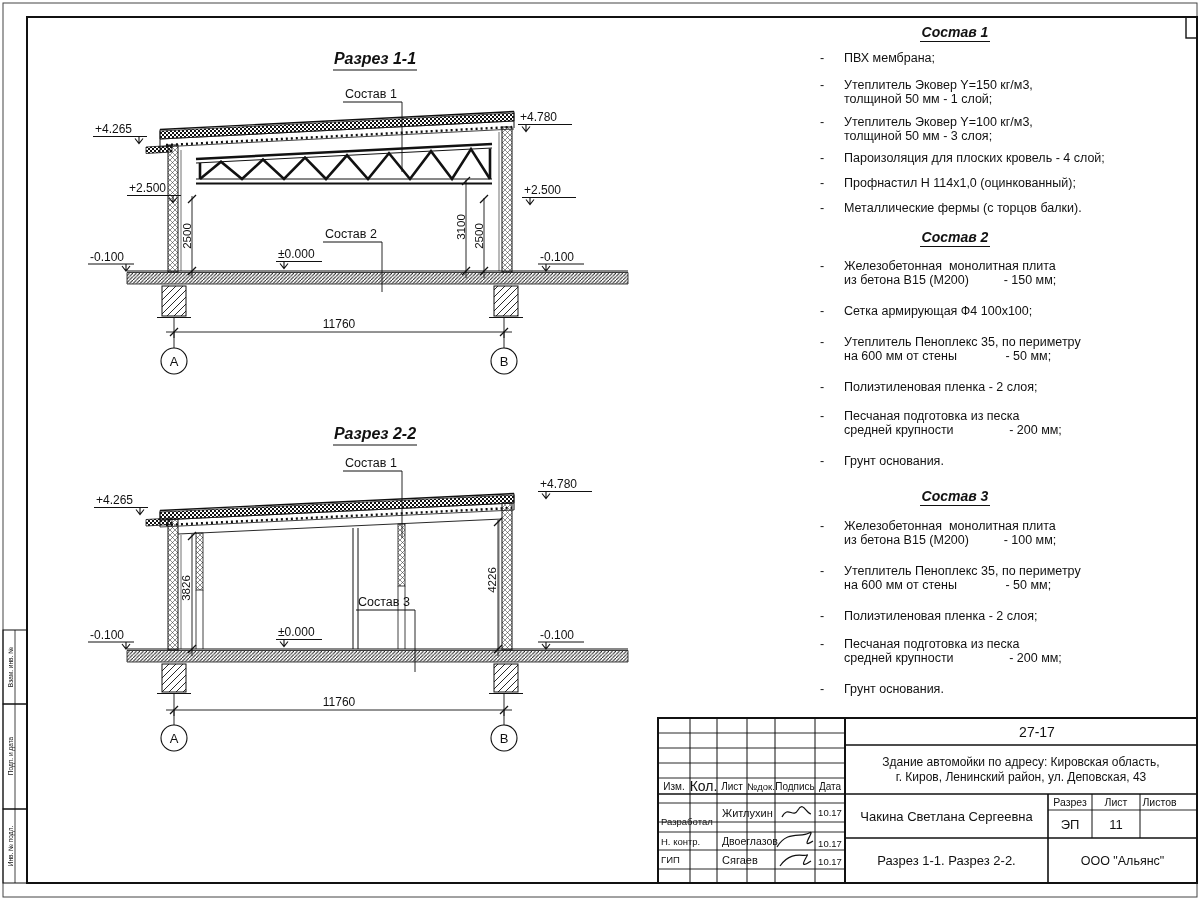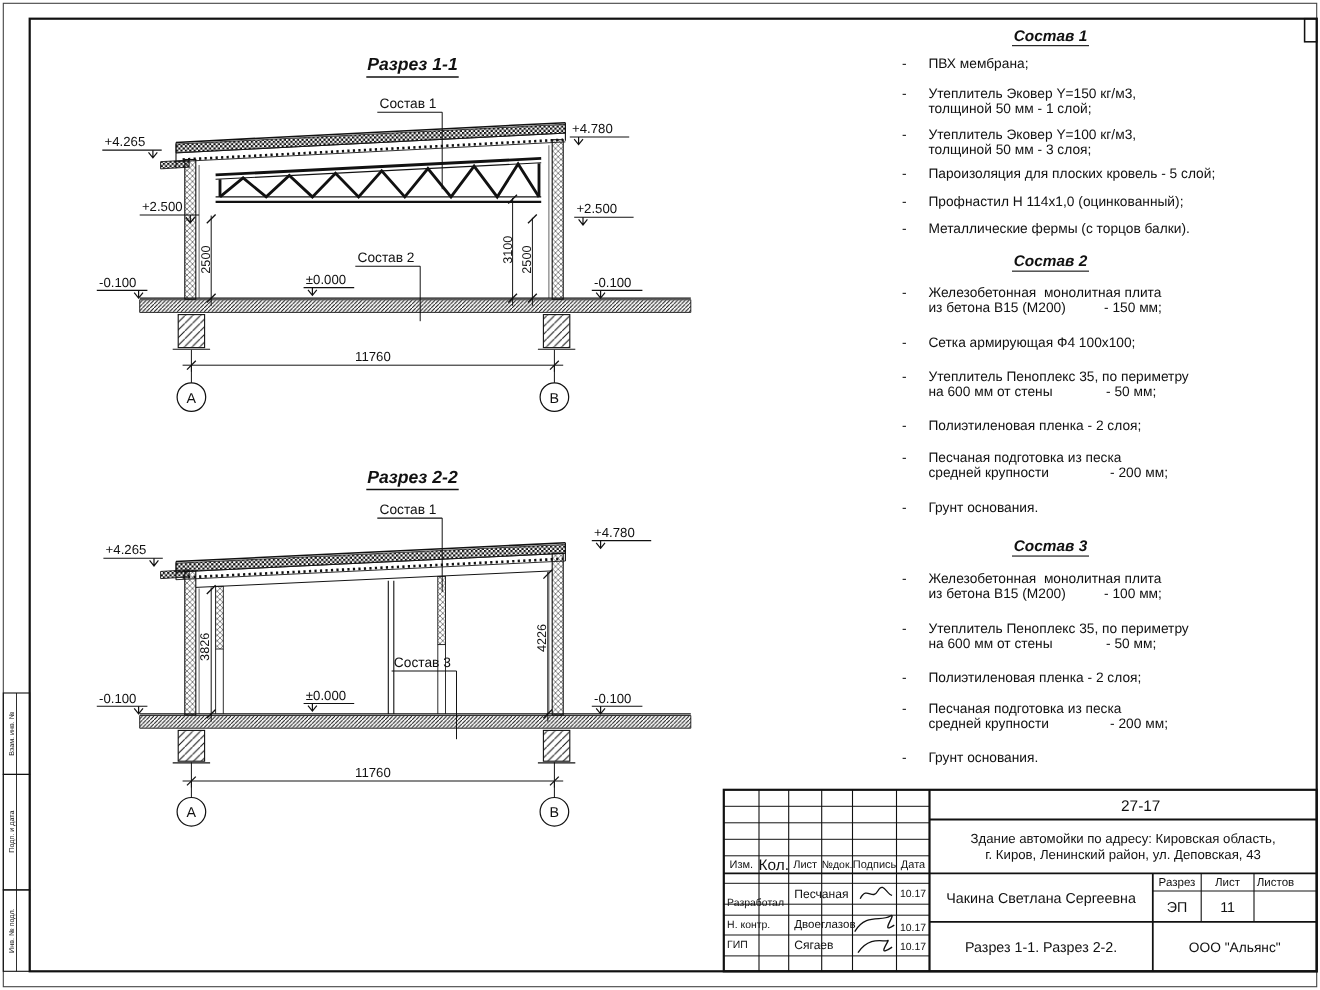--- a/index.html
+++ b/index.html
@@ -290,21 +290,21 @@
         <span class="txt">Утеплитель Эковер Y=150 кг/м3,
 толщиной 50 мм - 1 слой;</span>
       </div>
   <div class="abs comp-item" style="left:820px;top:116px;width:360px;">
         <span class="dash">-</span>
         <span class="txt">Утеплитель Эковер Y=100 кг/м3,
 толщиной 50 мм - 3 слоя;</span>
       </div>
   <div class="abs comp-item" style="left:820px;top:152px;width:360px;">
         <span class="dash">-</span>
-        <span class="txt">Пароизоляция для плоских кровель - 5 слой;</span>
+        <span class="txt">Пароизоляция для плоских кровель - 4 слой;</span>
       </div>
   <div class="abs comp-item" style="left:820px;top:177px;width:360px;">
         <span class="dash">-</span>
         <span class="txt">Профнастил Н 114х1,0 (оцинкованный);</span>
       </div>
   <div class="abs comp-item" style="left:820px;top:202px;width:360px;">
         <span class="dash">-</span>
         <span class="txt">Металлические фермы (с торцов балки).</span>
       </div>
 </div>
@@ -374,21 +374,21 @@
 г. Киров, Ленинский район, ул. Деповская, 43</div>
 
   <div class="tb-cell" style="left:658px;top:778px;width:32px;height:16px;font-size:10px;">Изм.</div>
   <div class="tb-cell" style="left:690px;top:778px;width:27px;height:16px;font-size:14px;">Кол.</div>
   <div class="tb-cell" style="left:717px;top:778px;width:30px;height:16px;font-size:10px;">Лист</div>
   <div class="tb-cell" style="left:747px;top:778px;width:28px;height:16px;font-size:9.5px;">№док.</div>
   <div class="tb-cell" style="left:775px;top:778px;width:40px;height:16px;font-size:10px;">Подпись</div>
   <div class="tb-cell" style="left:815px;top:778px;width:30px;height:16px;font-size:10px;">Дата</div>
 
   <div class="tb-cell tb-left" style="left:658px;top:803px;width:59px;height:36px;font-size:9.5px;">Разработал</div>
-  <div class="tb-cell tb-left" style="left:719px;top:803px;width:56px;height:19px;font-size:11px;">Песчаная</div>
+  <div class="tb-cell tb-left" style="left:719px;top:803px;width:56px;height:19px;font-size:11px;">Житлухин</div>
   <div class="tb-cell" style="left:815px;top:803px;width:30px;height:19px;font-size:9.5px;">10.17</div>
 
   <div class="tb-cell tb-left" style="left:658px;top:832px;width:59px;height:18px;font-size:9.5px;">Н. контр.</div>
   <div class="tb-cell tb-left" style="left:719px;top:832px;width:56px;height:18px;font-size:10.5px;">Двоеглазов</div>
   <div class="tb-cell" style="left:815px;top:834px;width:30px;height:18px;font-size:9.5px;">10.17</div>
 
   <div class="tb-cell tb-left" style="left:658px;top:850px;width:59px;height:19px;font-size:9.5px;">ГИП</div>
   <div class="tb-cell tb-left" style="left:719px;top:850px;width:56px;height:19px;font-size:11px;">Сягаев</div>
   <div class="tb-cell" style="left:815px;top:852px;width:30px;height:19px;font-size:9.5px;">10.17</div>
 

